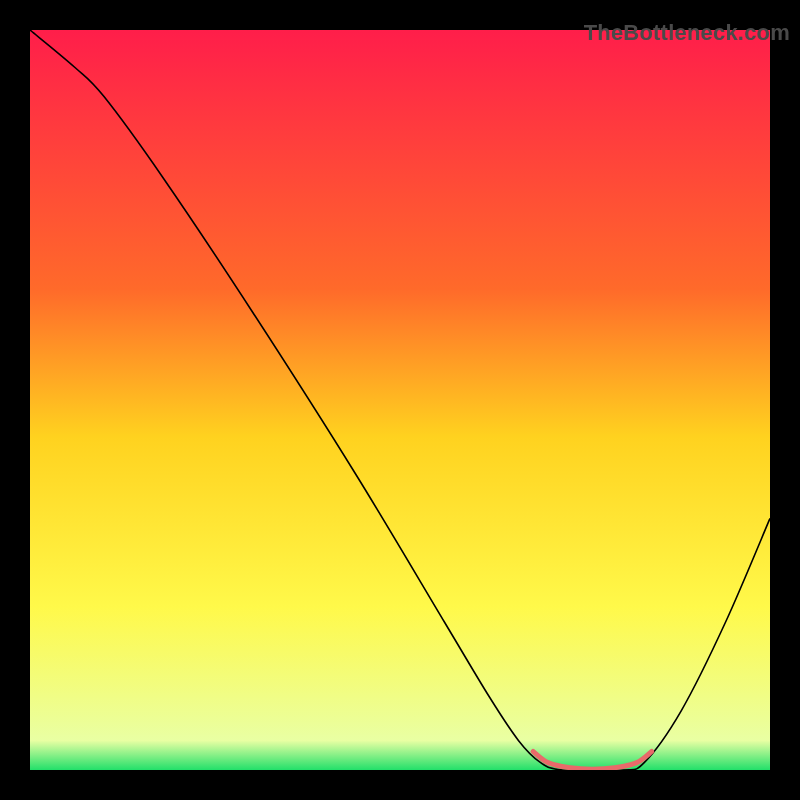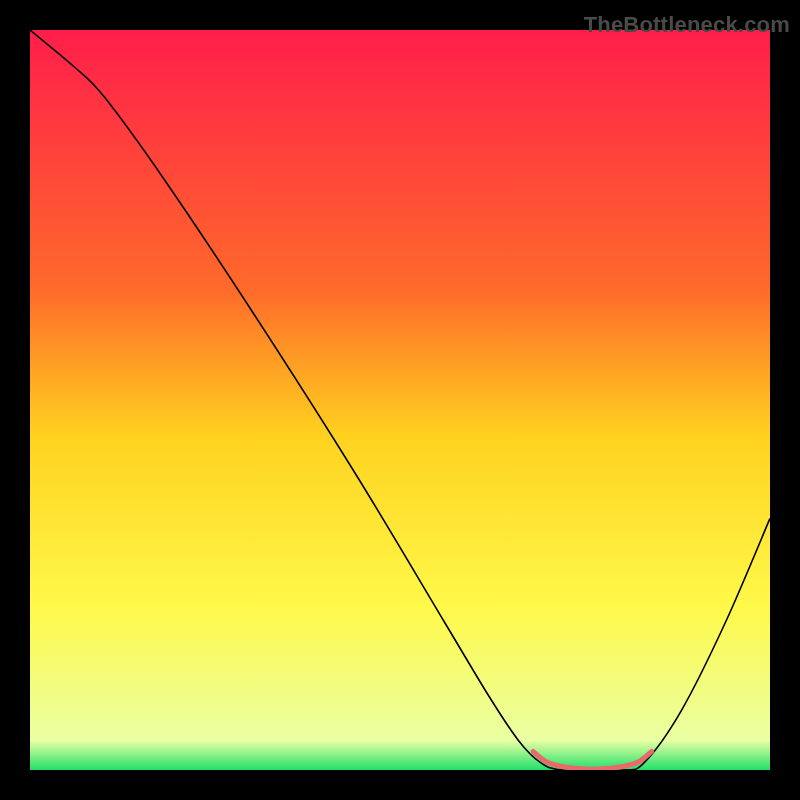--- a/index.html
+++ b/index.html
@@ -12,21 +12,21 @@
     font-family: Arial, Helvetica, sans-serif;
   }
   .frame {
     position: relative;
     width: 800px;
     height: 800px;
     background: #000;
   }
   .watermark {
     position: absolute;
-    top: 12px;
+    top: 20px;
     right: 10px;
     color: #4a4a4a;
     font-size: 22px;
     font-weight: 600;
     letter-spacing: 0.2px;
     z-index: 5;
   }
   .plot {
     position: absolute;
     left: 30px;

